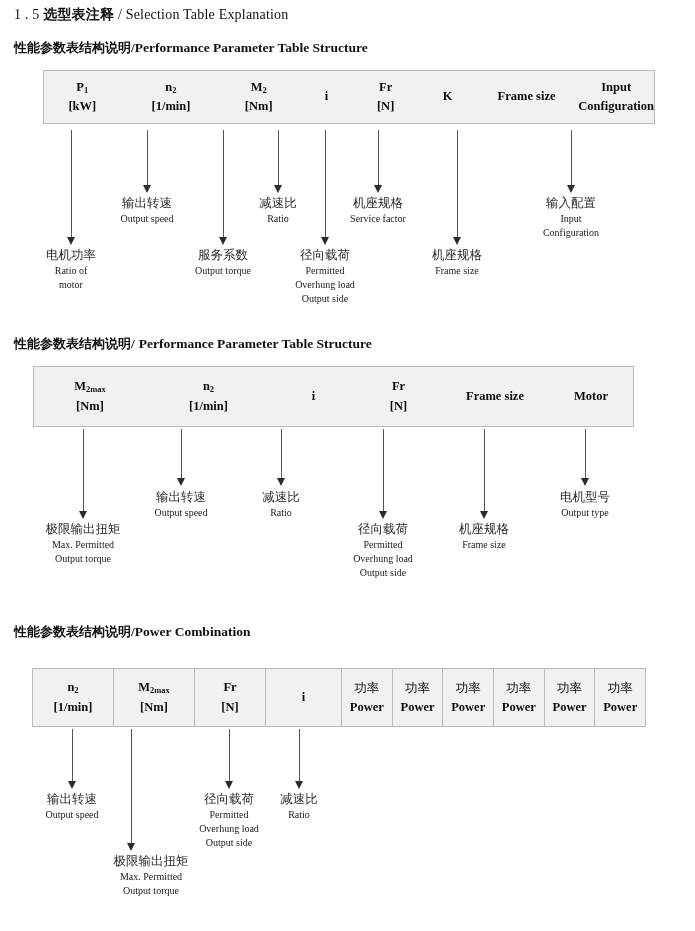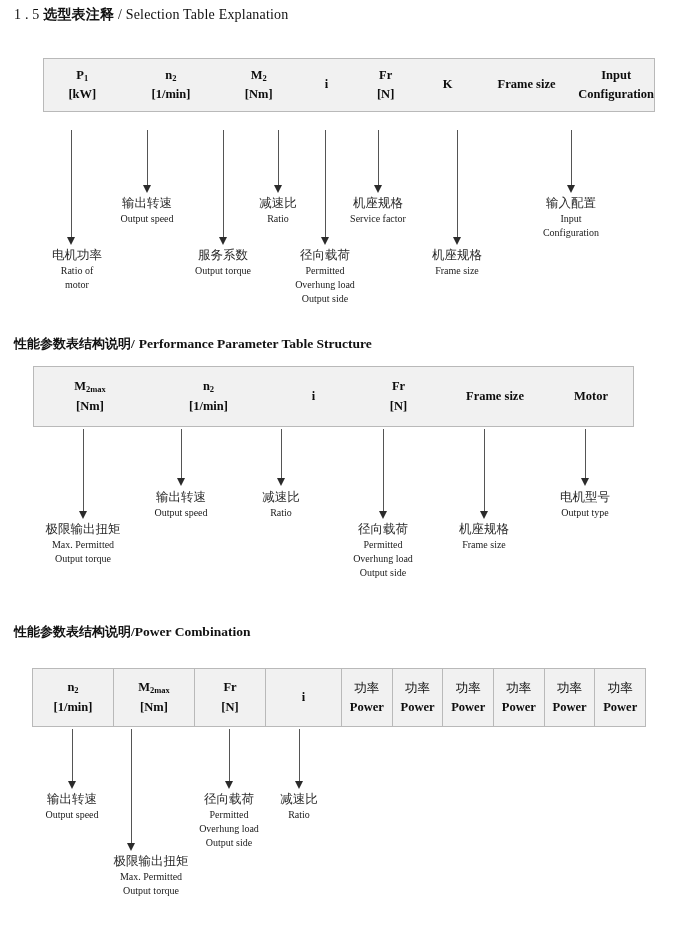--- a/index.html
+++ b/index.html
@@ -135,22 +135,25 @@
 
 <div class="page">
 
   <div class="section-title title-main">
     <span class="num">1 . 5</span>
     <span class="cn">选型表注释</span>
     <span class="num">/</span>
     <span class="num">Selection Table Explanation</span>
   </div>
 
-
-  <div class="tbl" id="tbl1" style="left:43px; top:58px; width:612px; height:54px;gap:6px;">
+  <div class="sub-head" style="top:38px">
+    <span class="cn">性能参数表结构说明</span><span class="en">/</span><span class="en">Performance Parameter Table Structure</span>
+  </div>
+
+  <div class="tbl" id="tbl1" style="left:43px; top:70px; width:612px; height:54px;gap:6px;">
     <div class="cell" style="width:82px">
       <span class="l1">P<sub>1</sub></span>
       <span class="l2">[kW]</span>
     </div>
     <div class="cell" style="width:95px">
       <span class="l1">n<sub>2</sub></span>
       <span class="l2">[1/min]</span>
     </div>
     <div class="cell" style="width:80px">
       <span class="l1">M<sub>2</sub></span>
@@ -201,21 +204,21 @@
   </div>
   <div class="arrow" style="left:452px; top:130px; height:115px;">
     <div class="shaft" style="height:108px"></div>
       <div class="head" style="top:107px"></div>
   </div>
   <div class="arrow" style="left:566px; top:130px; height:63px;">
     <div class="shaft" style="height:56px"></div>
       <div class="head" style="top:55px"></div>
   </div>
 
-  <div class="note" style="left:77px; top:246px; transform:translateX(-50%);">
+  <div class="note" style="left:71px; top:246px; transform:translateX(-50%);">
     <span class="cn">电机功率</span>
     <span class="en">Ratio of</span>
     <span class="en">motor</span>
   </div>
   <div class="note" style="left:147px; top:194px; transform:translateX(-50%);">
     <span class="cn">输出转速</span>
     <span class="en">Output speed</span>
   </div>
   <div class="note" style="left:223px; top:246px; transform:translateX(-50%);">
     <span class="cn">服务系数</span>

